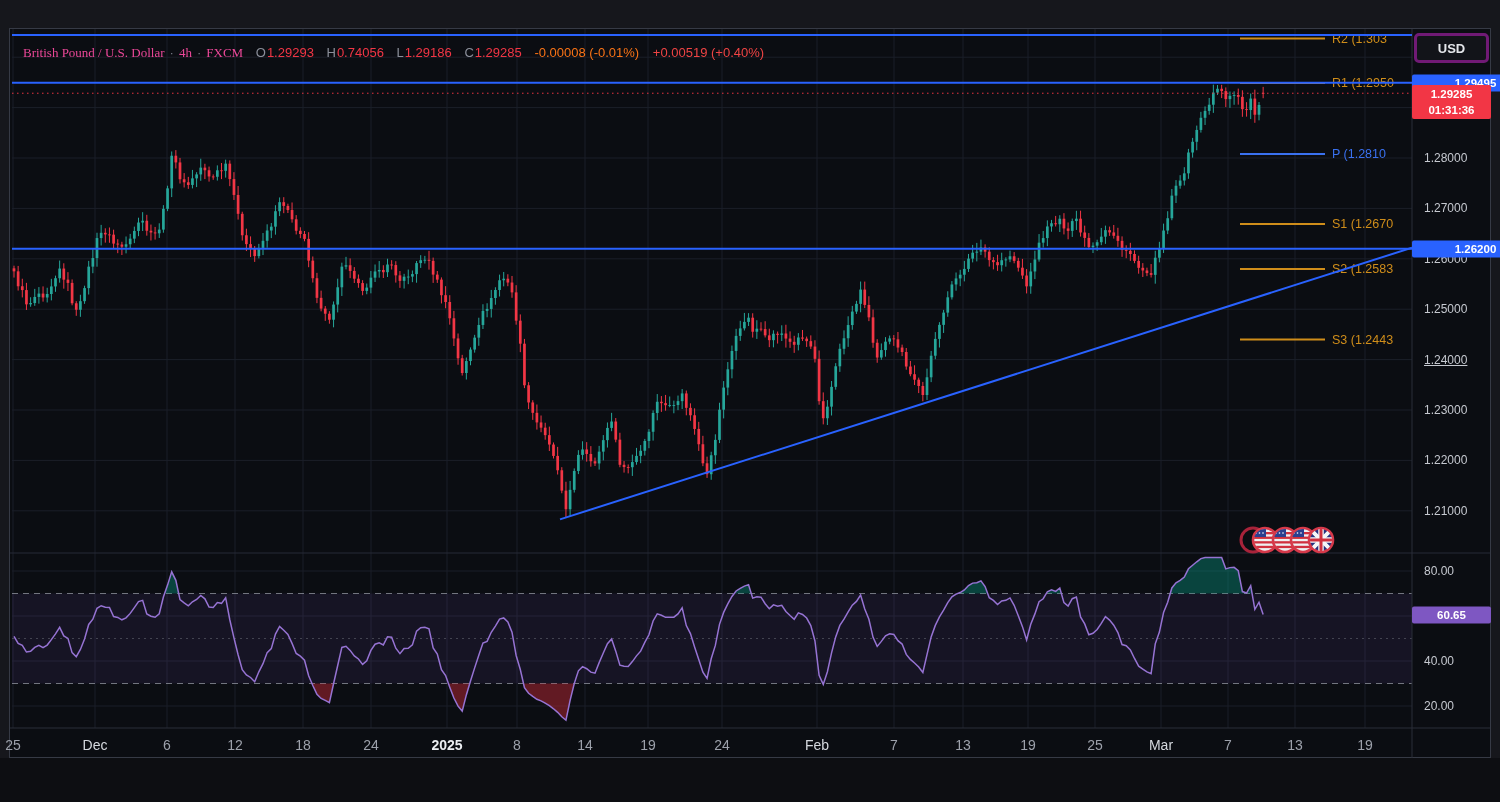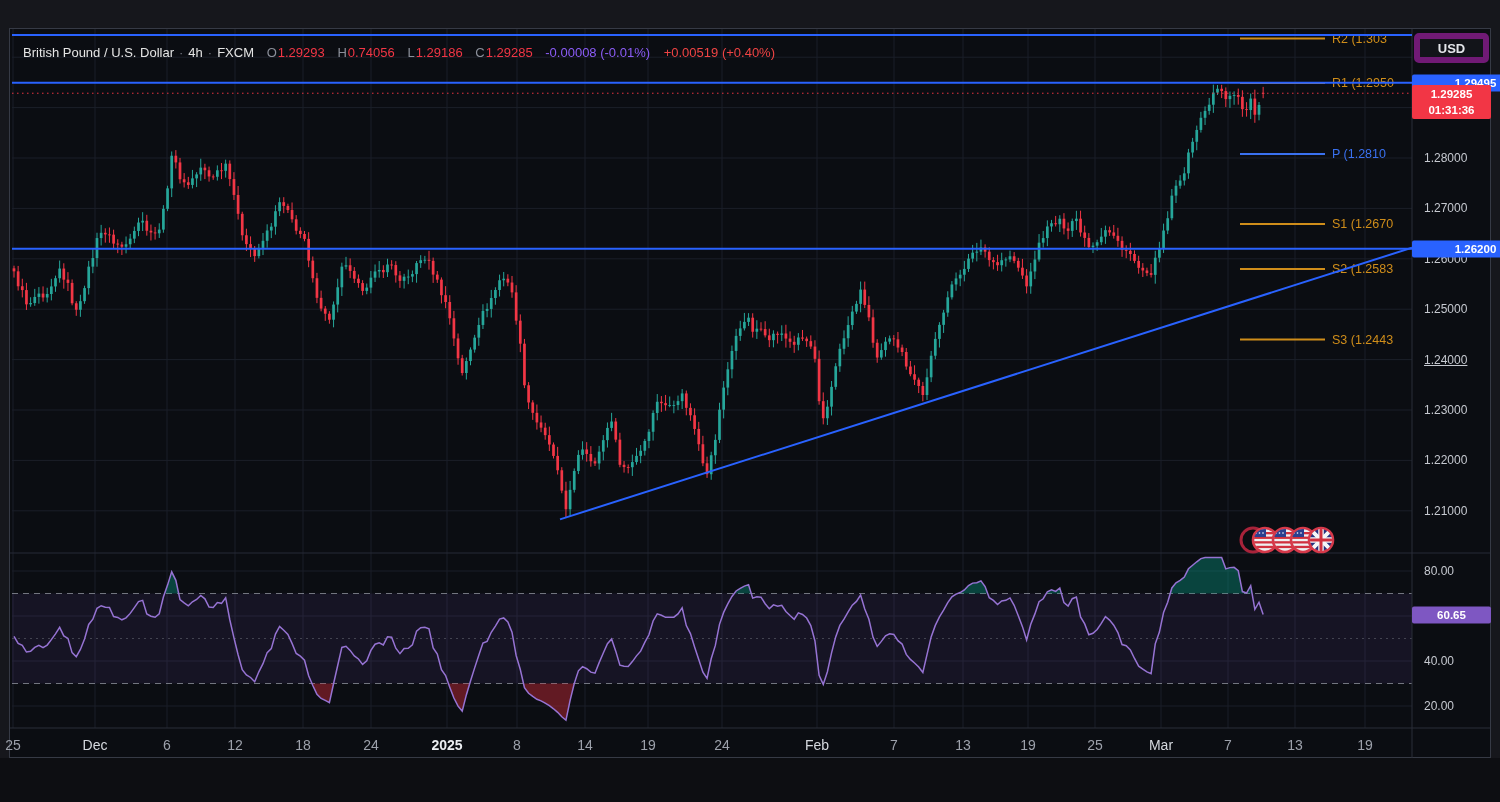--- a/index.html
+++ b/index.html
@@ -4,28 +4,28 @@
 <style>
   html,body{margin:0;padding:0;background:#16171c;}
   .screen{position:relative;width:1500px;height:802px;overflow:hidden;
           font-family:"Liberation Sans",sans-serif;background:#16171c;}
   .top-strip{position:absolute;left:0;top:0;width:1500px;height:28px;background:#17181d;}
   .top-strip span{position:absolute;left:14px;top:0;line-height:28px;font-size:13px;color:#e2e4e8;}
   .widget{position:absolute;left:9px;top:28px;width:1482px;height:730px;box-sizing:border-box;
           background:#0b0d12;border:1px solid #363a45;}
   #chart-svg{position:absolute;left:0;top:0;}
   .title-bar{position:absolute;left:13px;top:16px;height:17px;font-size:13px;white-space:nowrap;z-index:6;}
-  .tb-inst{color:#e5e5e5;}
+  .tb-inst{color:#ec4899;font-family:Liberation Serif, serif;}
   .tb-sep{color:#787b86;margin:0 5px;}
   .tb-l{color:#8b8f9a;margin-left:9px;}
   .tb-v{color:#f23645;margin-left:1px;}
-  .tb-chg{color:#8b5cf6;margin-left:9px;}
+  .tb-chg{color:#f97316;margin-left:9px;}
   .tb-chg2{color:#ef4444;margin-left:10px;}
   .usd-btn{position:absolute;left:1404px;top:4px;width:75px;height:30px;background:#121419;
-           border:6px solid #701a75;border-radius:5px;color:#e4e6ea;font-size:13px;font-weight:600;
+           border:3px solid #701a75;border-radius:5px;color:#e4e6ea;font-size:13px;font-weight:600;
            font-family:"Liberation Sans",sans-serif;z-index:7;}
   .ptick{position:absolute;left:1414px;transform:translateY(-50%);font-size:12px;color:#c6c9d0;z-index:2;}
   .ttick{position:absolute;top:708px;transform:translateX(-50%);font-size:14px;color:#9da1ab;z-index:2;}
   .ttick.m{color:#d5d8de;}
   .ttick.y{color:#eceef2;font-weight:700;}
   .axlabel{position:absolute;left:1402px;width:79px;height:17px;line-height:17px;text-align:center;
            font-size:11.5px;font-weight:600;color:#fff;border-radius:2px;z-index:5;transform:translateY(-50%);}
   .axlabel.blue{background:#2962ff;padding-left:24px;}
   .axlabel.purple{background:#7e57c2;}
   .axlabel.red2{background:#f23645;height:34px;transform:none;z-index:6;line-height:16px;padding-top:1px;box-sizing:border-box;}

